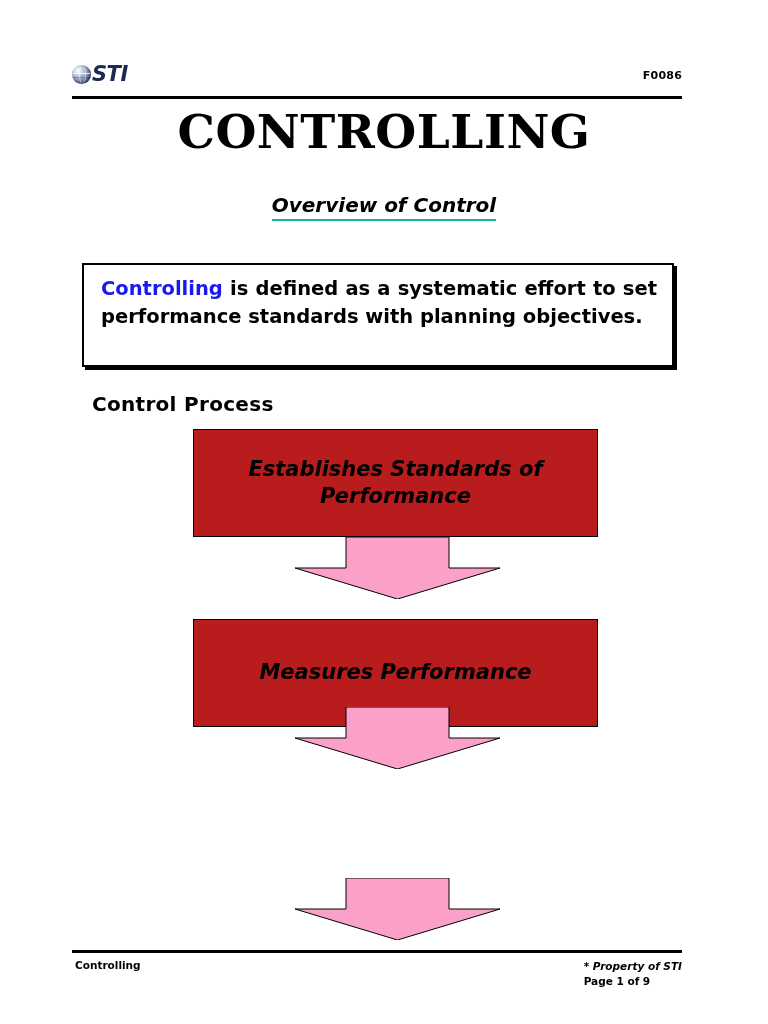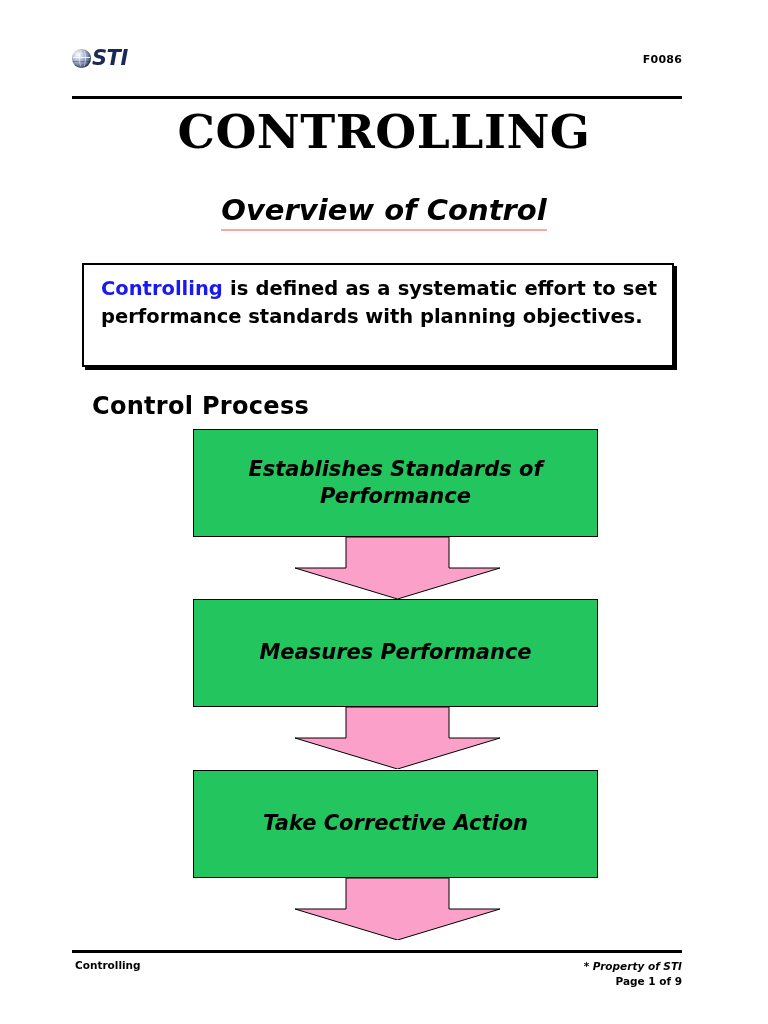--- a/index.html
+++ b/index.html
@@ -13,21 +13,21 @@
     position: relative;
     font-family: "DejaVu Sans", sans-serif;
     color: #000000;
     overflow: hidden;
   }
 
   
   .header {
     position: absolute;
     left: 72px;
-    top: 44px;
+    top: 60px;
     width: 610px;
     height: 36px;
   }
   .logo {
     position: absolute;
     left: 0;
     top: 2px;
     width: 62px;
     height: 24px;
     display: flex;
@@ -101,24 +101,24 @@
   }
   .slide-subtitle {
     position: absolute;
     left: 0;
     top: 193px;
     width: 768px;
     text-align: center;
   }
   .slide-subtitle span {
     font-family: "DejaVu Sans", sans-serif;
-    font-size: 29px;
-    font-weight: bold;
-    font-style: italic;
-    border-bottom: 2px solid #fca5a5;
+    font-size: 20px;
+    font-weight: bold;
+    font-style: italic;
+    border-bottom: 2px solid #14b8a6;
     padding-bottom: 2px;
   }
 
   
   .definition-box {
     position: absolute;
     left: 82px;
     top: 263px;
     width: 592px;
     height: 104px;
@@ -141,49 +141,49 @@
   }
   .definition-text .kw {
     color: #1a1af0;
   }
 
   
   .section-heading {
     position: absolute;
     left: 92px;
     top: 392px;
-    font-size: 24px;
+    font-size: 20px;
     font-weight: bold;
     letter-spacing: .3px;
   }
 
   
   .flow {
     position: absolute;
     left: 193px;
     top: 429px;
     width: 405px;
   }
   .flow-box {
     width: 405px;
-    background: #22c55e;
+    background: #b91c1c;
     border: 1px solid #000000;
     box-sizing: border-box;
     display: flex;
     align-items: center;
     justify-content: center;
     text-align: center;
     font-size: 21px;
     font-weight: bold;
     font-style: italic;
     line-height: 1.3;
     padding: 0 30px;
   }
   .flow-box.b1 { height: 108px; }
-  .flow-box.b2 { height: 108px; margin-top: 62px; }
+  .flow-box.b2 { height: 108px; margin-top: 82px; }
   .flow-box.b3 { height: 108px; margin-top: 63px; }
 
   .arrow {
     position: absolute;
     left: 102px;
     width: 205px;
     height: 62px;
   }
   .arrow svg { display: block; }
   .arrow.a1 { top: 108px; }
@@ -203,21 +203,21 @@
     position: absolute;
     left: 75px;
     top: 959px;
     font-size: 10.5px;
     font-weight: bold;
   }
   .footer-right {
     position: absolute;
     right: 86px;
     top: 959px;
-    text-align: right;
+    text-align: left;
     font-size: 10.5px;
     font-weight: bold;
     font-style: italic;
     line-height: 1.45;
   }
   .footer-right .page {
     font-style: normal;
   }
 </style>
 </head>
@@ -260,23 +260,20 @@
   <div class="flow-box b2">
     <span>Measures Performance</span>
   </div>
 
   <div class="arrow a2">
     <svg width="205" height="62" viewBox="0 0 205 62" xmlns="http://www.w3.org/2000/svg">
       <polygon points="51,0 154,0 154,31 205,31 102.5,62 0,31 51,31" fill="#FBA0C8" stroke="#000000" stroke-width="1"></polygon>
     </svg>
   </div>
 
-  <div class="flow-box b3">
-    <span>Take Corrective Action</span>
-  </div>
 
   <div class="arrow a3">
     <svg width="205" height="62" viewBox="0 0 205 62" xmlns="http://www.w3.org/2000/svg">
       <polygon points="51,0 154,0 154,31 205,31 102.5,62 0,31 51,31" fill="#FBA0C8" stroke="#000000" stroke-width="1"></polygon>
     </svg>
   </div>
 
 </div>
 
 <div class="footer-rule"></div>

